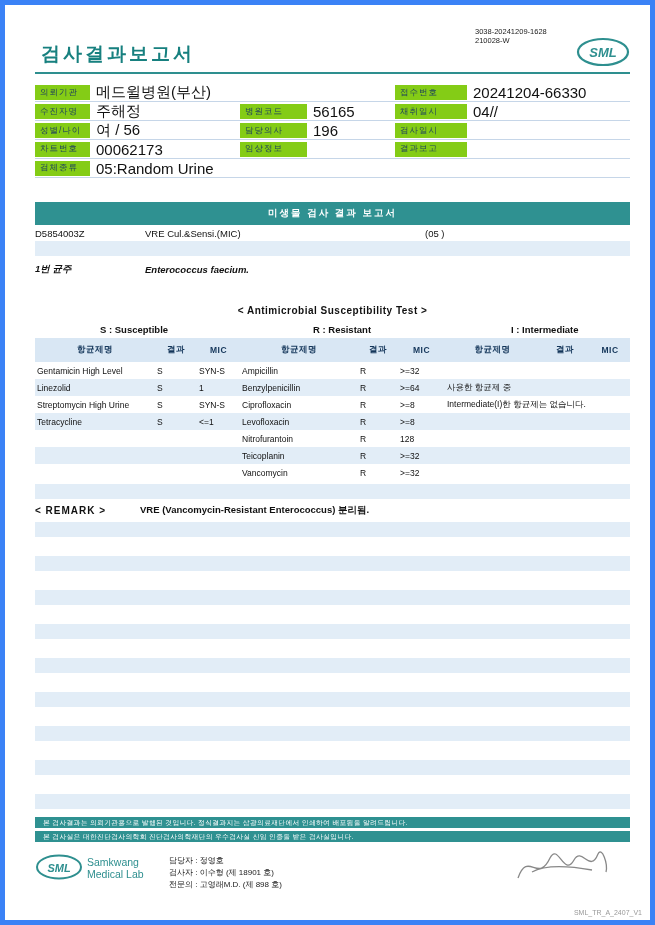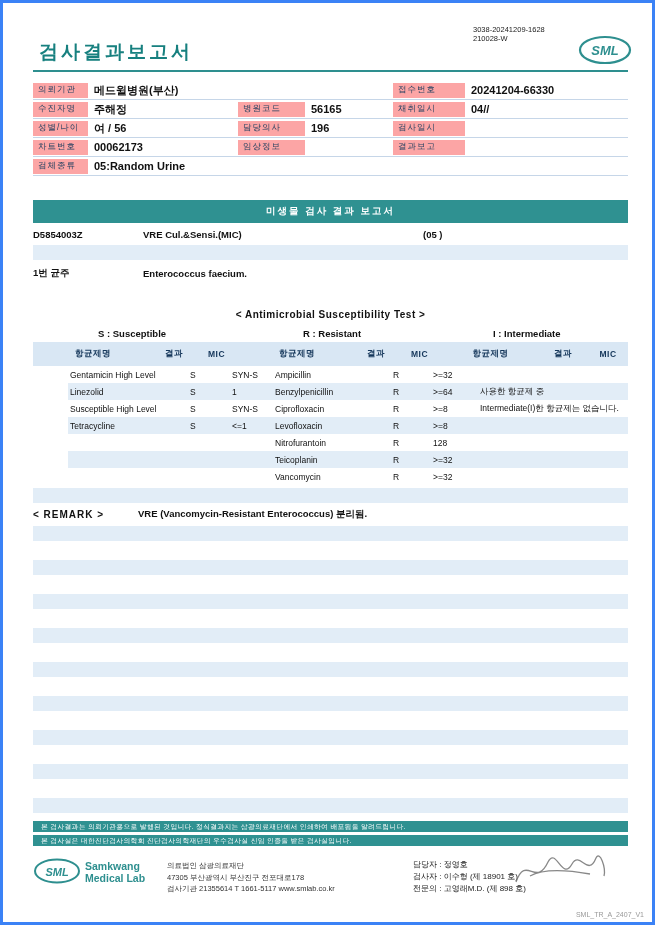--- a/index.html
+++ b/index.html
@@ -1,60 +1,60 @@
 <!DOCTYPE html>
 <html lang="ko"><head>
 <meta charset="utf-8">
 <style>
   * { margin:0; padding:0; box-sizing:border-box; }
   body { background:#fff; font-family:"Liberation Sans","DejaVu Sans",sans-serif; color:#111; }
-  .page { position:relative; width:655px; height:925px; background:#fff; border:3px solid #3b82f6; overflow:hidden;padding-left:48px; }
+  .page { position:relative; width:655px; height:925px; background:#fff; border:5px solid #3b82f6; overflow:hidden;padding-left:48px; }
 
   .doc-codes { position:absolute; left:470px; top:22px; font-size:7.5px; line-height:9px; color:#222; }
   .title { position:absolute; left:36px; top:36px; font-size:19px; font-weight:bold; letter-spacing:3px; color:#17807f; }
   .logo-top { position:absolute; right:20px; top:32px; }
   .rule { position:absolute; left:30px; top:67px; width:595px; height:2px; background:#2e8f8f; }
   .body { position:absolute; left:30px; top:78px; width:595px; }
 
   .ig-row { display:grid; grid-template-columns:58px 147px 70px 85px 75px 160px; height:19px; border-bottom:1px solid #c6d6e8; align-items:center; }
-  .ig-label { background:#fca5a5; height:15px; display:flex; align-items:center; padding-left:5px; font-size:8.5px; letter-spacing:1px; color:#1c3d5e; margin-right:3px; }
+  .ig-label { background:#84cc16; height:15px; display:flex; align-items:center; padding-left:5px; font-size:8.5px; letter-spacing:1px; color:#1c3d5e; margin-right:3px; }
   .ig-label:empty { background:transparent; }
-  .ig-value { font-size:11px; font-weight:bold; color:#111; padding-left:3px; white-space:nowrap; }
+  .ig-value { font-size:15px; font-weight:normal; color:#111; padding-left:3px; white-space:nowrap; }
 
   .band { margin-top:24px; background:#2f9191; color:#fff; height:23px; display:flex; align-items:center; justify-content:center; font-size:9.5px; font-weight:bold; letter-spacing:2px; }
-  .test-line { display:grid; grid-template-columns:110px 280px 1fr; height:22px; align-items:center; font-size:9.5px; font-weight:bold; }
+  .test-line { display:grid; grid-template-columns:110px 280px 1fr; height:16px; align-items:center; font-size:9.5px; font-weight:normal; }
   .stripe { height:15px; background:#e2edf7; }
-  .organism { display:grid; grid-template-columns:110px 1fr; padding-top:5px; }
+  .organism { display:grid; grid-template-columns:110px 1fr; padding-top:5px;font-style:italic; }
   .organism .lbl { font-size:9.5px; font-weight:bold; padding-top:2px; }
   .organism .lines div { font-size:9.5px; font-weight:bold; height:17px; line-height:17px; }
 
   .ast-title { margin-top:24px; height:18px; line-height:18px; text-align:center; font-size:10px; font-weight:bold; letter-spacing:0.5px; }
-  .ast-legend { display:grid; grid-template-columns:205px 190px 1fr; height:18px; align-items:center; font-size:9.5px; font-weight:bold; }
+  .ast-legend { display:grid; grid-template-columns:205px 190px 1fr; height:18px; align-items:center; font-size:9.5px; font-weight:bold;gap:8px; }
   .ast-legend span { padding-left:65px; white-space:nowrap; }
   .ast-header { display:grid; grid-template-columns:120px 42px 43px 118px 40px 47px 95px 50px 40px; background:#d9e7f4; height:24px; align-items:center; font-size:8.5px; font-weight:bold; color:#14365a; text-align:center; letter-spacing:0.5px; }
-  .ast-body .ast-row { display:grid; grid-template-columns:120px 42px 43px 118px 40px 47px 185px; height:17px; align-items:center; font-size:8.5px;margin-left:35px; }
+  .ast-body .ast-row { display:grid; grid-template-columns:120px 42px 43px 118px 40px 47px 185px; height:17px; align-items:center; font-size:8.5px; }
   .ast-body .ast-row:nth-child(even) { background:#e2edf7; }
   .ast-row div { padding-left:2px; white-space:nowrap; }
 
   .remark-row { display:grid; grid-template-columns:105px 1fr; height:17px; align-items:center; margin-top:3px; }
   .remark-row .lbl { font-size:10px; font-weight:bold; letter-spacing:1px; }
   .remark-row .txt { font-size:9.5px; font-weight:bold; }
   .s2 { margin-top:3px; }
   .completion-row { display:grid; grid-template-columns:325px 1fr; height:17px; align-items:center; }
   .completion-row .c1 { padding-left:140px; font-size:10px; font-weight:bold; white-space:nowrap; }
   .completion-row .c2 { font-size:10px; font-weight:bold; white-space:nowrap; }
 
   .empty-rows { height:277px; background:repeating-linear-gradient(to bottom, #ffffff 0 19px, #e2edf7 19px 34px); }
 
   .notice { background:#2f9191; color:#fff; font-size:6.8px; height:11px; line-height:11px; padding-left:8px; margin-top:3px; letter-spacing:0.3px; white-space:nowrap; overflow:hidden; }
 
   .footer { display:flex; margin-top:12px; position:relative; }
   .f-logo { width:52px; }
   .f-name { width:82px; padding-top:2px; }
-  .f-name div { font-size:10.5px; font-weight:bold; color:#2e8f8f; line-height:12px; }
+  .f-name div { font-size:10.5px; font-weight:normal; color:#2e8f8f; line-height:12px; }
   .f-addr { width:246px; font-size:7.5px; color:#333; line-height:11.5px; padding-top:2px; }
   .f-staff { font-size:8px; color:#222; line-height:12px; padding-top:1px; }
   .signature { position:absolute; right:18px; top:-10px; }
   .version { position:absolute; right:8px; bottom:4px; font-size:7px; color:#999; }
 </style>
 </head>
 <body>
 
 <div class="page">
 
@@ -169,21 +169,21 @@
       <div class="ast-row">
         <div>Linezolid</div>
         <div>S</div>
         <div>1</div>
         <div>Benzylpenicillin</div>
         <div>R</div>
         <div>&gt;=64</div>
         <div>사용한 항균제 중</div>
       </div>
       <div class="ast-row">
-        <div>Susceptible High Level</div>
+        <div>Streptomycin High Urine</div>
         <div>S</div>
         <div>SYN-S</div>
         <div>Ciprofloxacin</div>
         <div>R</div>
         <div>&gt;=8</div>
         <div>Intermediate(I)한 항균제는 없습니다.</div>
       </div>
       <div class="ast-row">
         <div>Tetracycline</div>
         <div>S</div>
@@ -241,25 +241,20 @@
       <div class="f-logo">
         <svg width="48" height="26" viewBox="0 0 48 26">
           <ellipse cx="24" cy="13" rx="22" ry="11.5" fill="none" stroke="#2e8f8f" stroke-width="2"></ellipse>
           <text x="24" y="17.5" text-anchor="middle" font-size="11" font-weight="bold" font-style="italic" fill="#2e8f8f">SML</text>
         </svg>
       </div>
       <div class="f-name">
         <div>Samkwang</div>
         <div>Medical Lab</div>
       </div>
-      <div class="f-addr">
-        <div>의료법인 삼광의료재단</div>
-        <div>47305 부산광역시 부산진구 전포대로178</div>
-        <div>검사기관 21355614 T 1661-5117 www.smlab.co.kr</div>
-      </div>
       <div class="f-staff">
         <div>담당자 : 정영호</div>
         <div>검사자 : 이수형 (제 18901 호)</div>
         <div>전문의 : 고영래M.D. (제 898 호)</div>
       </div>
       <div class="signature">
         <svg width="100" height="46" viewBox="0 0 100 46">
           <path d="M6,34 C16,6 26,40 38,14 C46,-2 52,34 62,16 C70,2 78,30 86,10 C90,2 96,20 94,28 M20,28 C34,20 58,22 80,26" fill="none" stroke="#6a6a6a" stroke-width="1.3" opacity="0.8"></path>
         </svg>
       </div>

